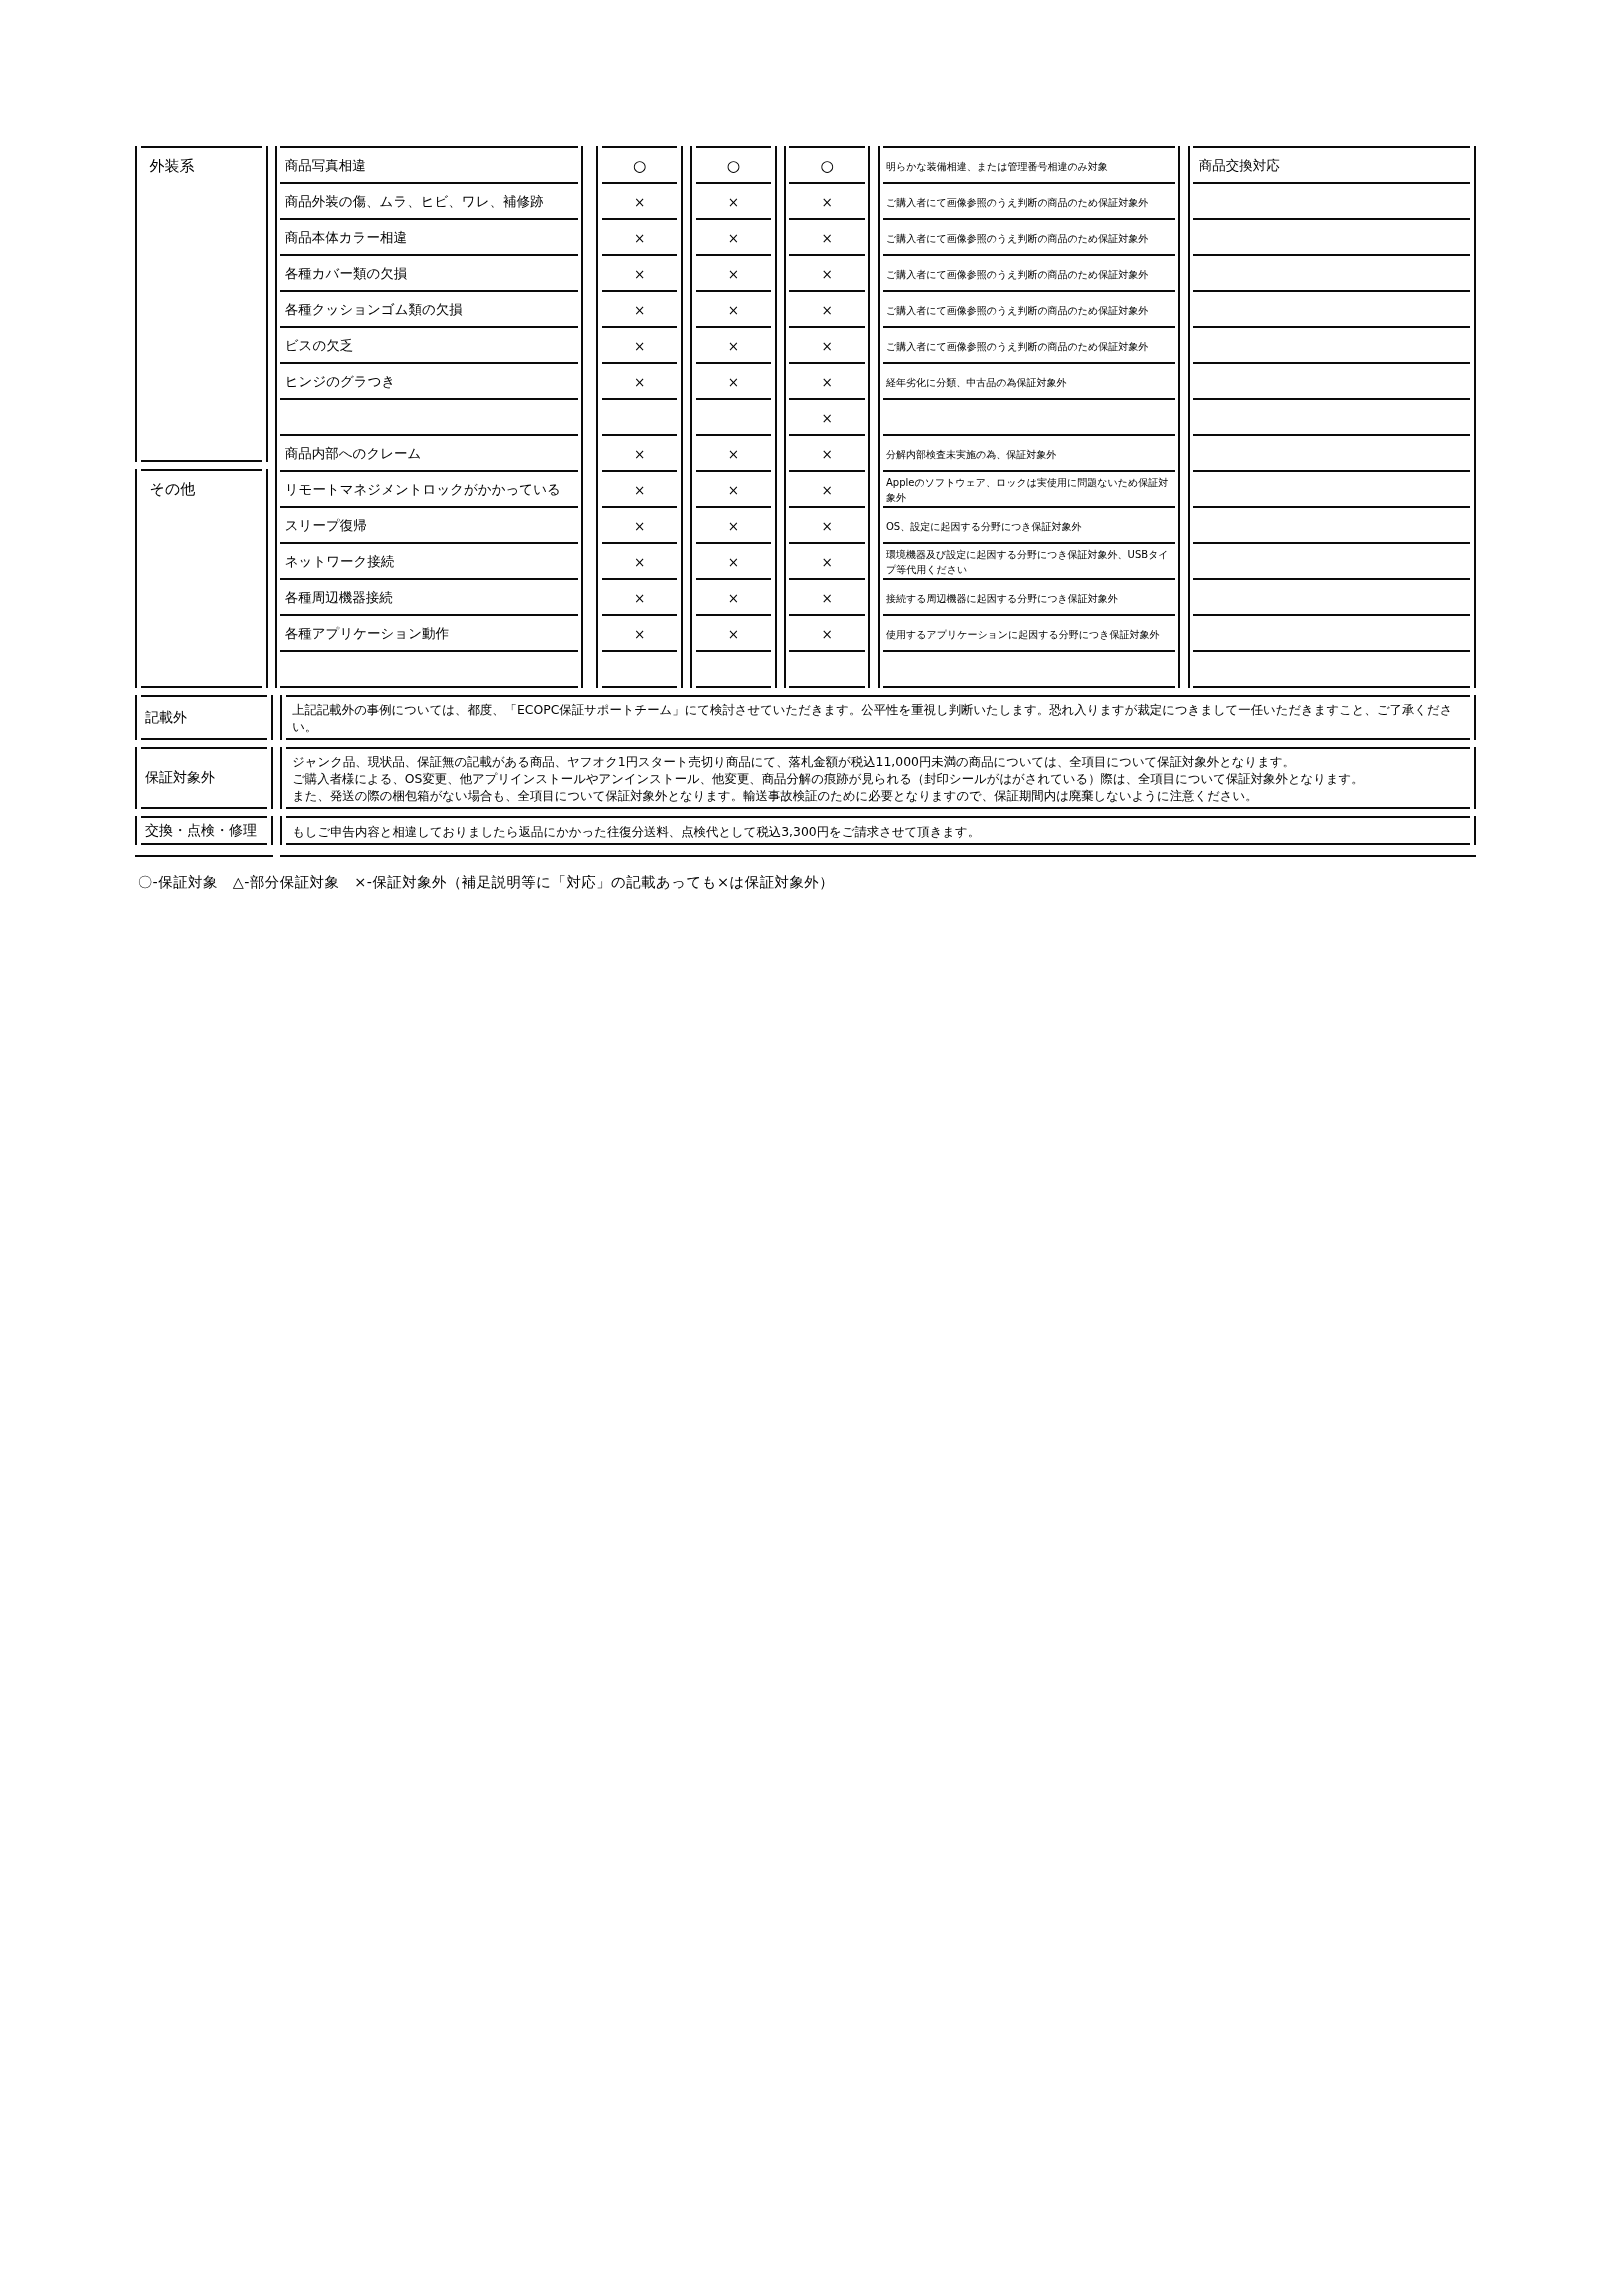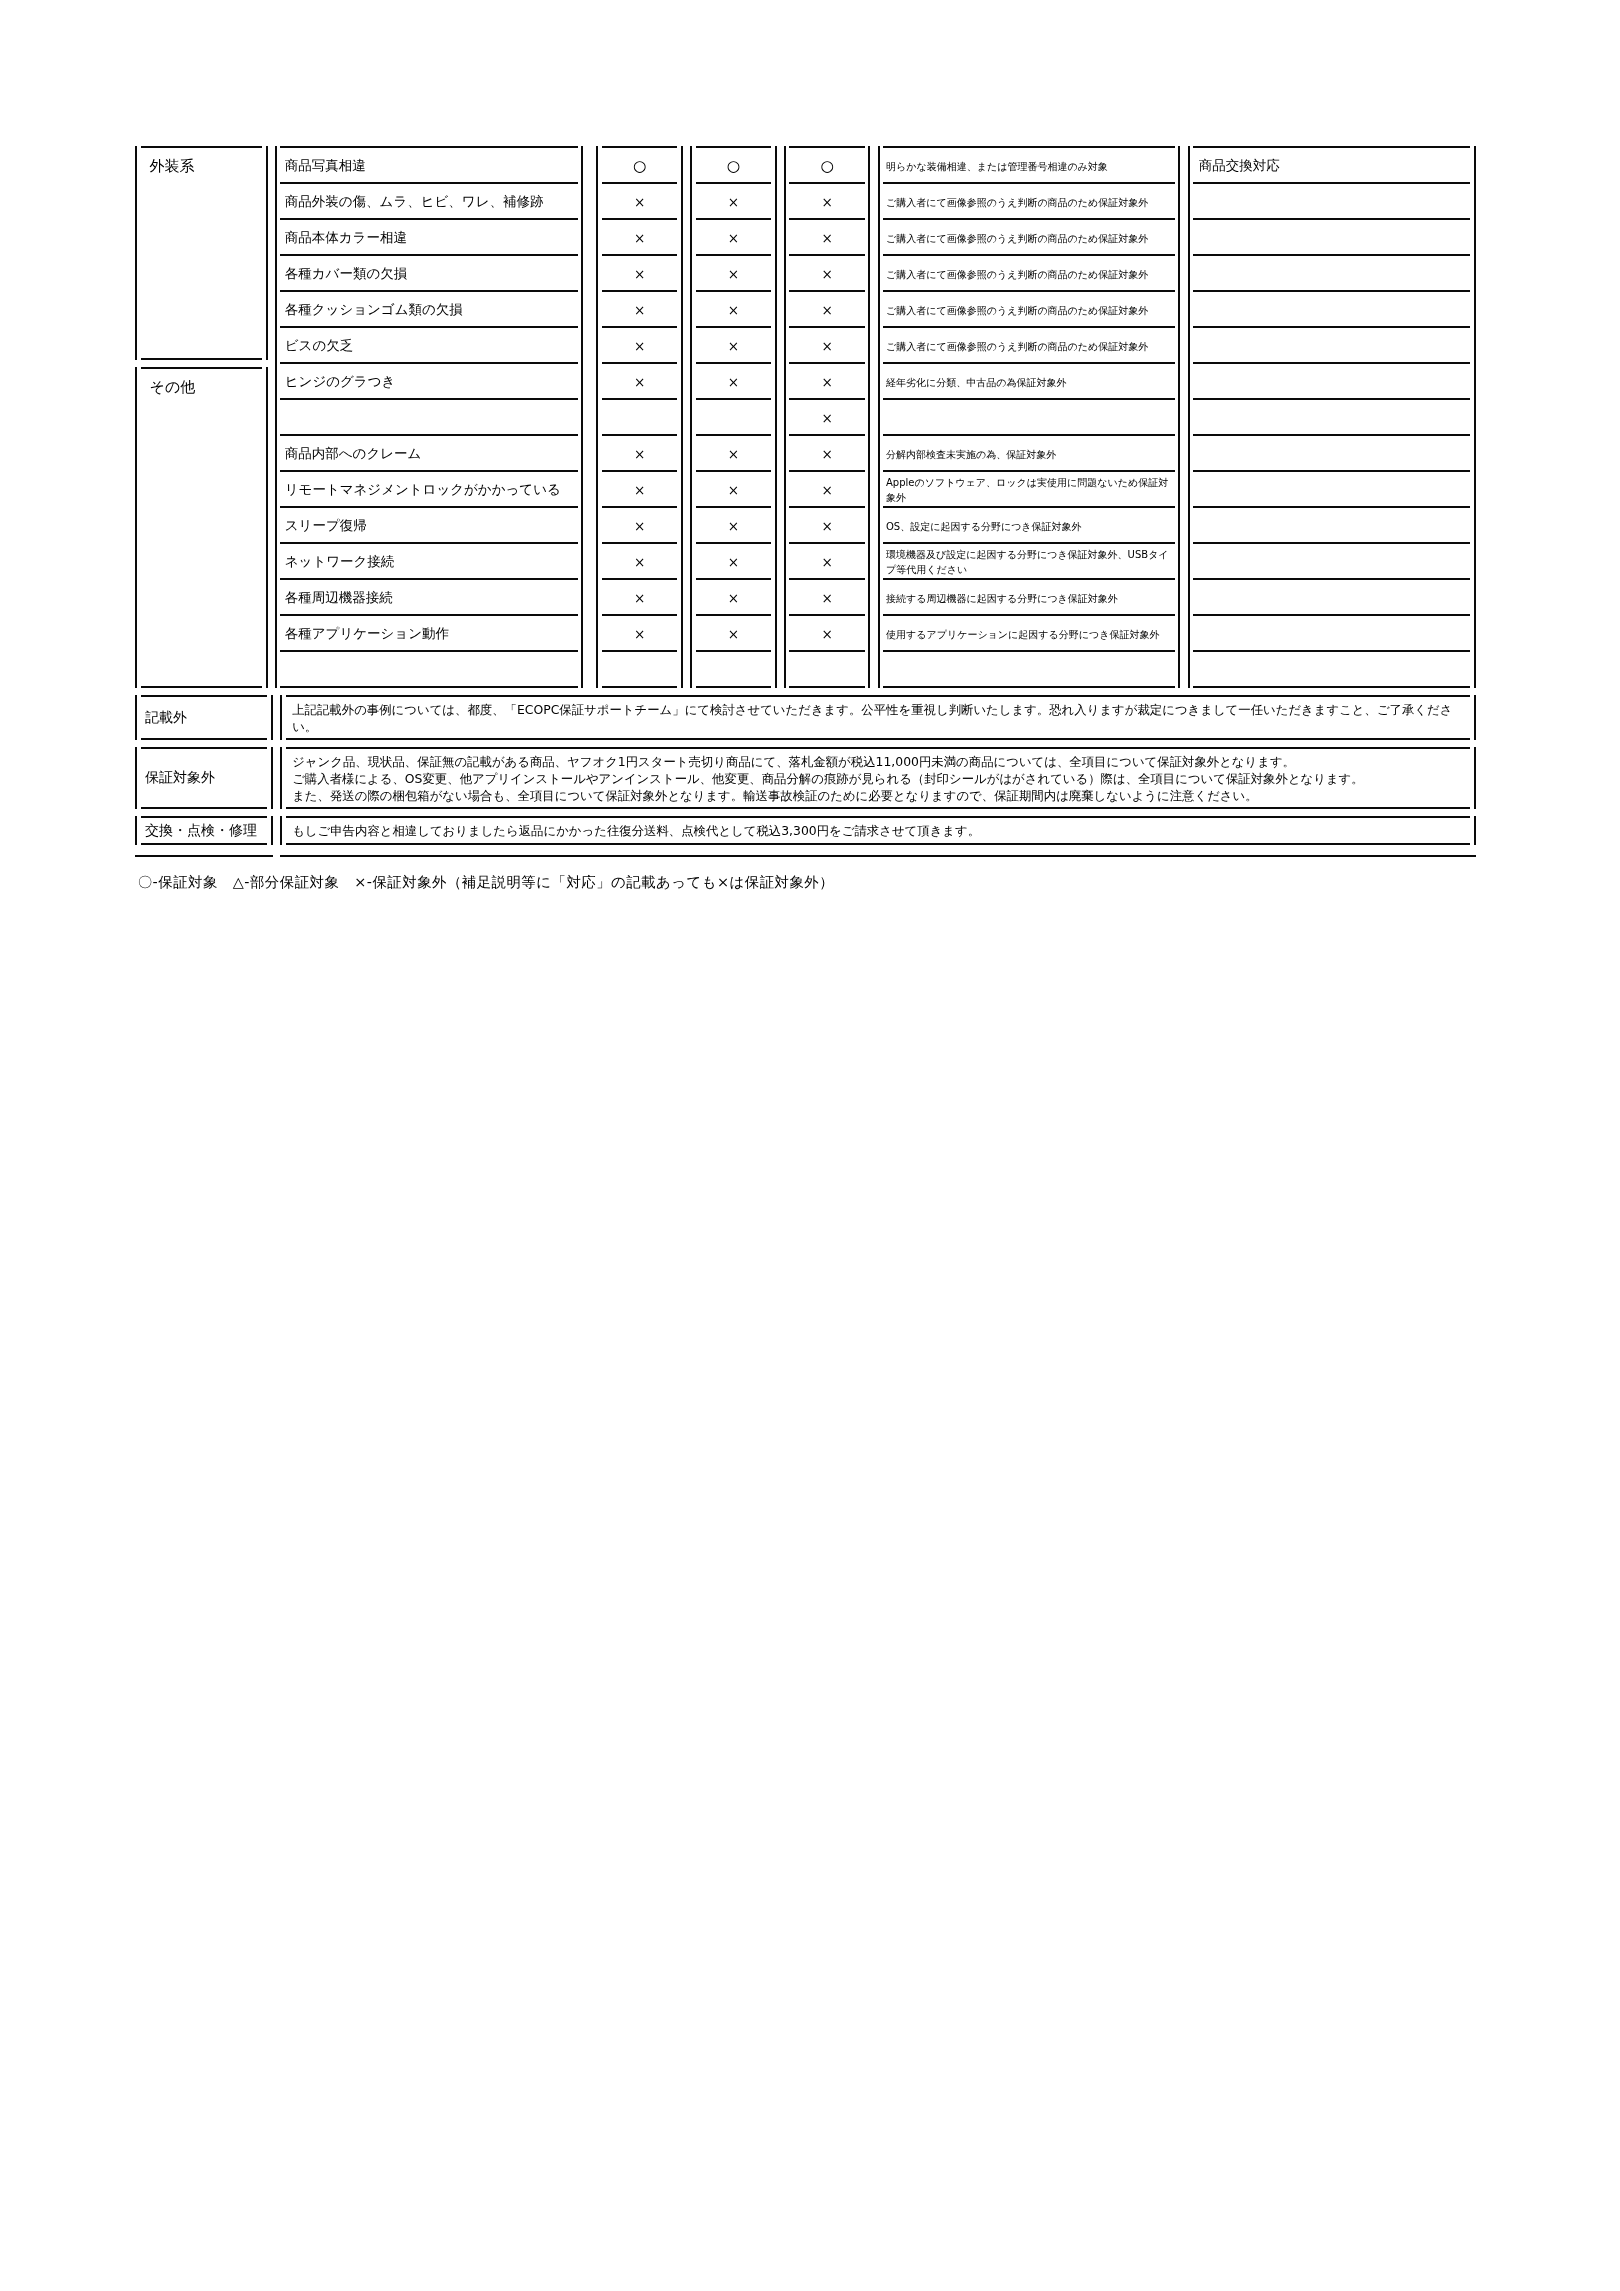--- a/index.html
+++ b/index.html
@@ -42,35 +42,35 @@
   .cat-box {
     position:relative;
     border-left:2.3px solid #0a0a0a;
     border-right:2.3px solid #0a0a0a;
     box-sizing:border-box;
     padding:10.8px 12.6px 0 12.6px;
     font-size:15px;
   }
   .cat-box::before { content:""; position:absolute; top:0; left:3.6px; right:3.6px; border-top:2.3px solid #0a0a0a; }
   .cat-box::after  { content:""; position:absolute; bottom:0; left:3.6px; right:3.6px; border-bottom:2.3px solid #0a0a0a; }
-  .cat-box.first { height:214px; margin-bottom:7.2px; }
+  .cat-box.first { height:316px; margin-bottom:7.2px; }
   .cat-box.rest  { flex:1; }
 
   
   .footer-row { display:flex; margin-top:7.2px; align-items:stretch; }
   .f-label {
     position:relative; width:138px; margin-right:7.2px; box-sizing:border-box;
     border-left:2.3px solid #0a0a0a; border-right:2.3px solid #0a0a0a;
     display:flex; align-items:center;
     padding:5.4px 8px; font-size:14px;
   }
   .f-text {
     position:relative; flex:1; box-sizing:border-box;
     border-left:2.3px solid #0a0a0a; border-right:2.3px solid #0a0a0a;
-    display:flex; flex-direction:column; justify-content:center;
+    display:flex; flex-direction:column; justify-content:flex-end;
     padding:5.4px 10px; font-size:12.4px; line-height:17px;
   }
   .f-label::before, .f-text::before { content:""; position:absolute; top:0; left:3.6px; right:3.6px; border-top:2.3px solid #0a0a0a; }
   .f-label::after,  .f-text::after  { content:""; position:absolute; bottom:0; left:3.6px; right:3.6px; border-bottom:2.3px solid #0a0a0a; }
 
   .close-line { display:flex; margin-top:10px; }
   .close-line .seg-a { width:138px; margin-right:7.2px; border-top:2.7px solid #0a0a0a; height:0; }
   .close-line .seg-b { flex:1; border-top:2.7px solid #0a0a0a; height:0; }
 
   .legend { margin-top:16px; padding-left:2.7px; font-size:14.4px; letter-spacing:0.5px; }

